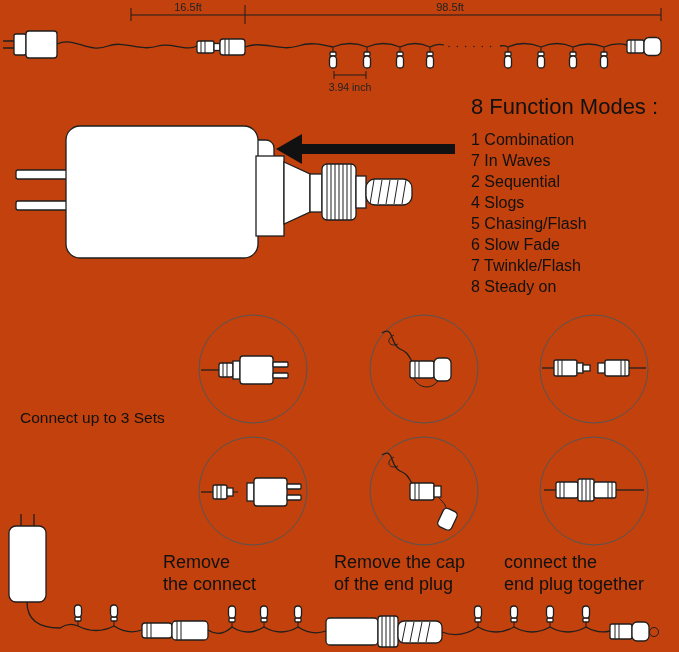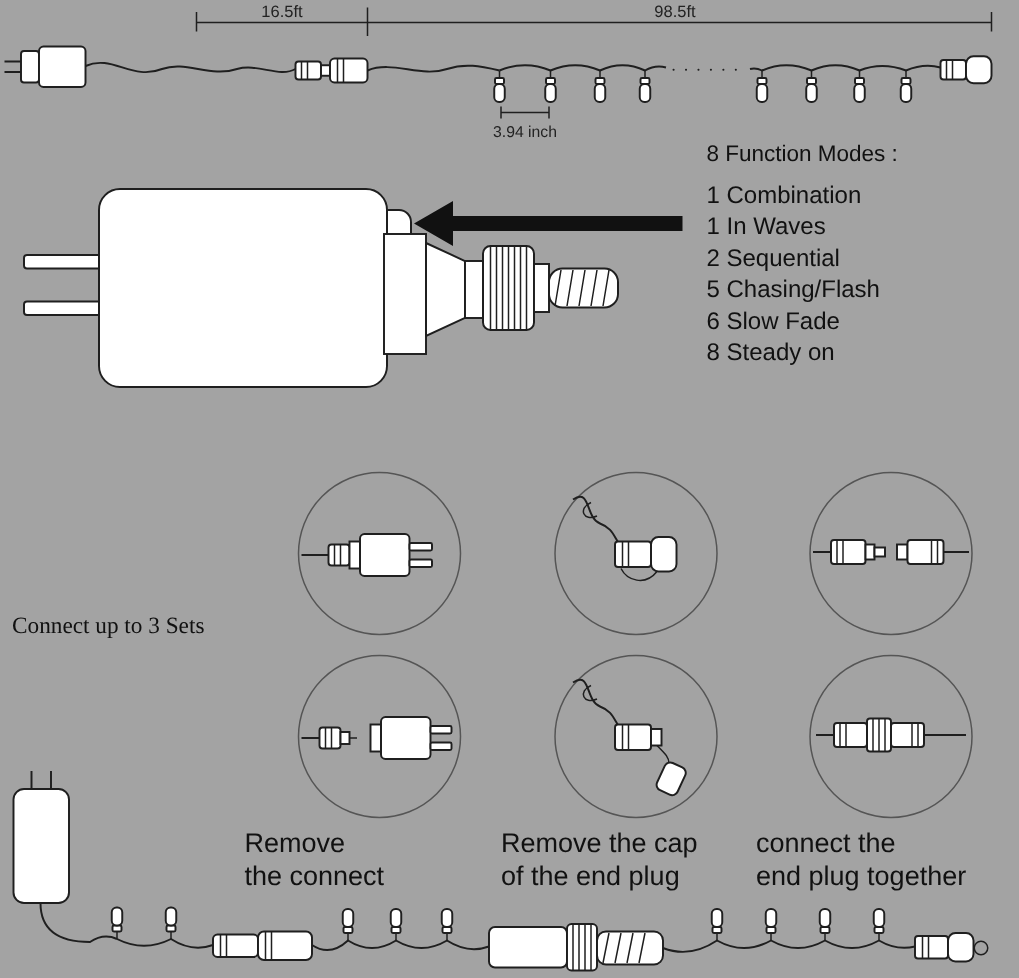--- a/index.html
+++ b/index.html
@@ -1,30 +1,30 @@
 <!DOCTYPE html>
 <html><head>
 <meta charset="utf-8">
 <style>
   * { margin:0; padding:0; box-sizing:border-box; }
   html,body { width:679px; height:652px; background:#fff; font-family:"Liberation Sans",sans-serif; }
-  #canvas { position:relative; width:679px; height:652px; background:#a3a3a3; overflow:hidden; }
+  #canvas { position:relative; width:679px; height:652px; background:#c2410c; overflow:hidden; }
   .abs { position:absolute; }
   svg { display:block; }
   .ln   { stroke:#1f1f1f; fill:none; stroke-width:1.3; }
   .fw   { stroke:#1f1f1f; fill:#fff; stroke-width:1.3; }
   .thin { stroke:#1f1f1f; fill:none; stroke-width:1; }
   .gray { stroke:#555; }
   .blk  { fill:#111; stroke:none; }
   text  { fill:#222; font-family:"Liberation Sans",sans-serif; }
   #modes { position:absolute; left:471px; top:94px; width:206px; }
-  .modes-title { font-size:15px; color:#111; }
+  .modes-title { font-size:22px; color:#111; }
   .modes-list { margin-top:9px; }
   .mode-item { font-size:16px; line-height:21px; color:#111; }
-  .connect-label { position:absolute; left:8px; top:409px; font-size:15.5px; color:#111;font-family:Liberation Serif, serif; }
+  .connect-label { position:absolute; left:20px; top:409px; font-size:15.5px; color:#111; }
   .circle-step { position:absolute; width:112px; height:112px; }
   .caption { position:absolute; top:551px; width:180px; text-align:left; font-size:18px; line-height:22px; color:#111; }
 </style>
 </head>
 <body>
 
 <div id="canvas">
 
   <svg class="abs" style="left:0;top:0" width="679" height="98" viewBox="0 0 679 98">
     <defs>
@@ -109,24 +109,26 @@
       <rect class="fw" x="366" y="79" width="46" height="26" rx="9"></rect>
       <path class="thin" d="M374 80 L370 104 M382 80 L378 104 M390 80 L386 104 M398 80 L394 104 M406 80 L402 104"></path>
     </g>
     <polygon class="blk" points="455,44 302,44 302,34 276,49 302,64 302,54 455,54"></polygon>
   </svg>
 
   <div id="modes">
     <div class="modes-title">8 Function Modes :</div>
     <div class="modes-list">
       <div class="mode-item">1 Combination</div>
-      <div class="mode-item">1 In Waves</div>
+      <div class="mode-item">7 In Waves</div>
       <div class="mode-item">2 Sequential</div>
+      <div class="mode-item">4 Slogs</div>
       <div class="mode-item">5 Chasing/Flash</div>
       <div class="mode-item">6 Slow Fade</div>
+      <div class="mode-item">7 Twinkle/Flash</div>
       <div class="mode-item">8 Steady on</div>
     </div>
   </div>
 
   <div class="connect-label">Connect up to 3 Sets</div>
 
   <div class="circle-step" style="left:197px;top:313px">
     <svg width="112" height="112" viewBox="0 0 112 112">
       <circle class="thin gray" cx="56" cy="56" r="54"></circle>
       <g>

